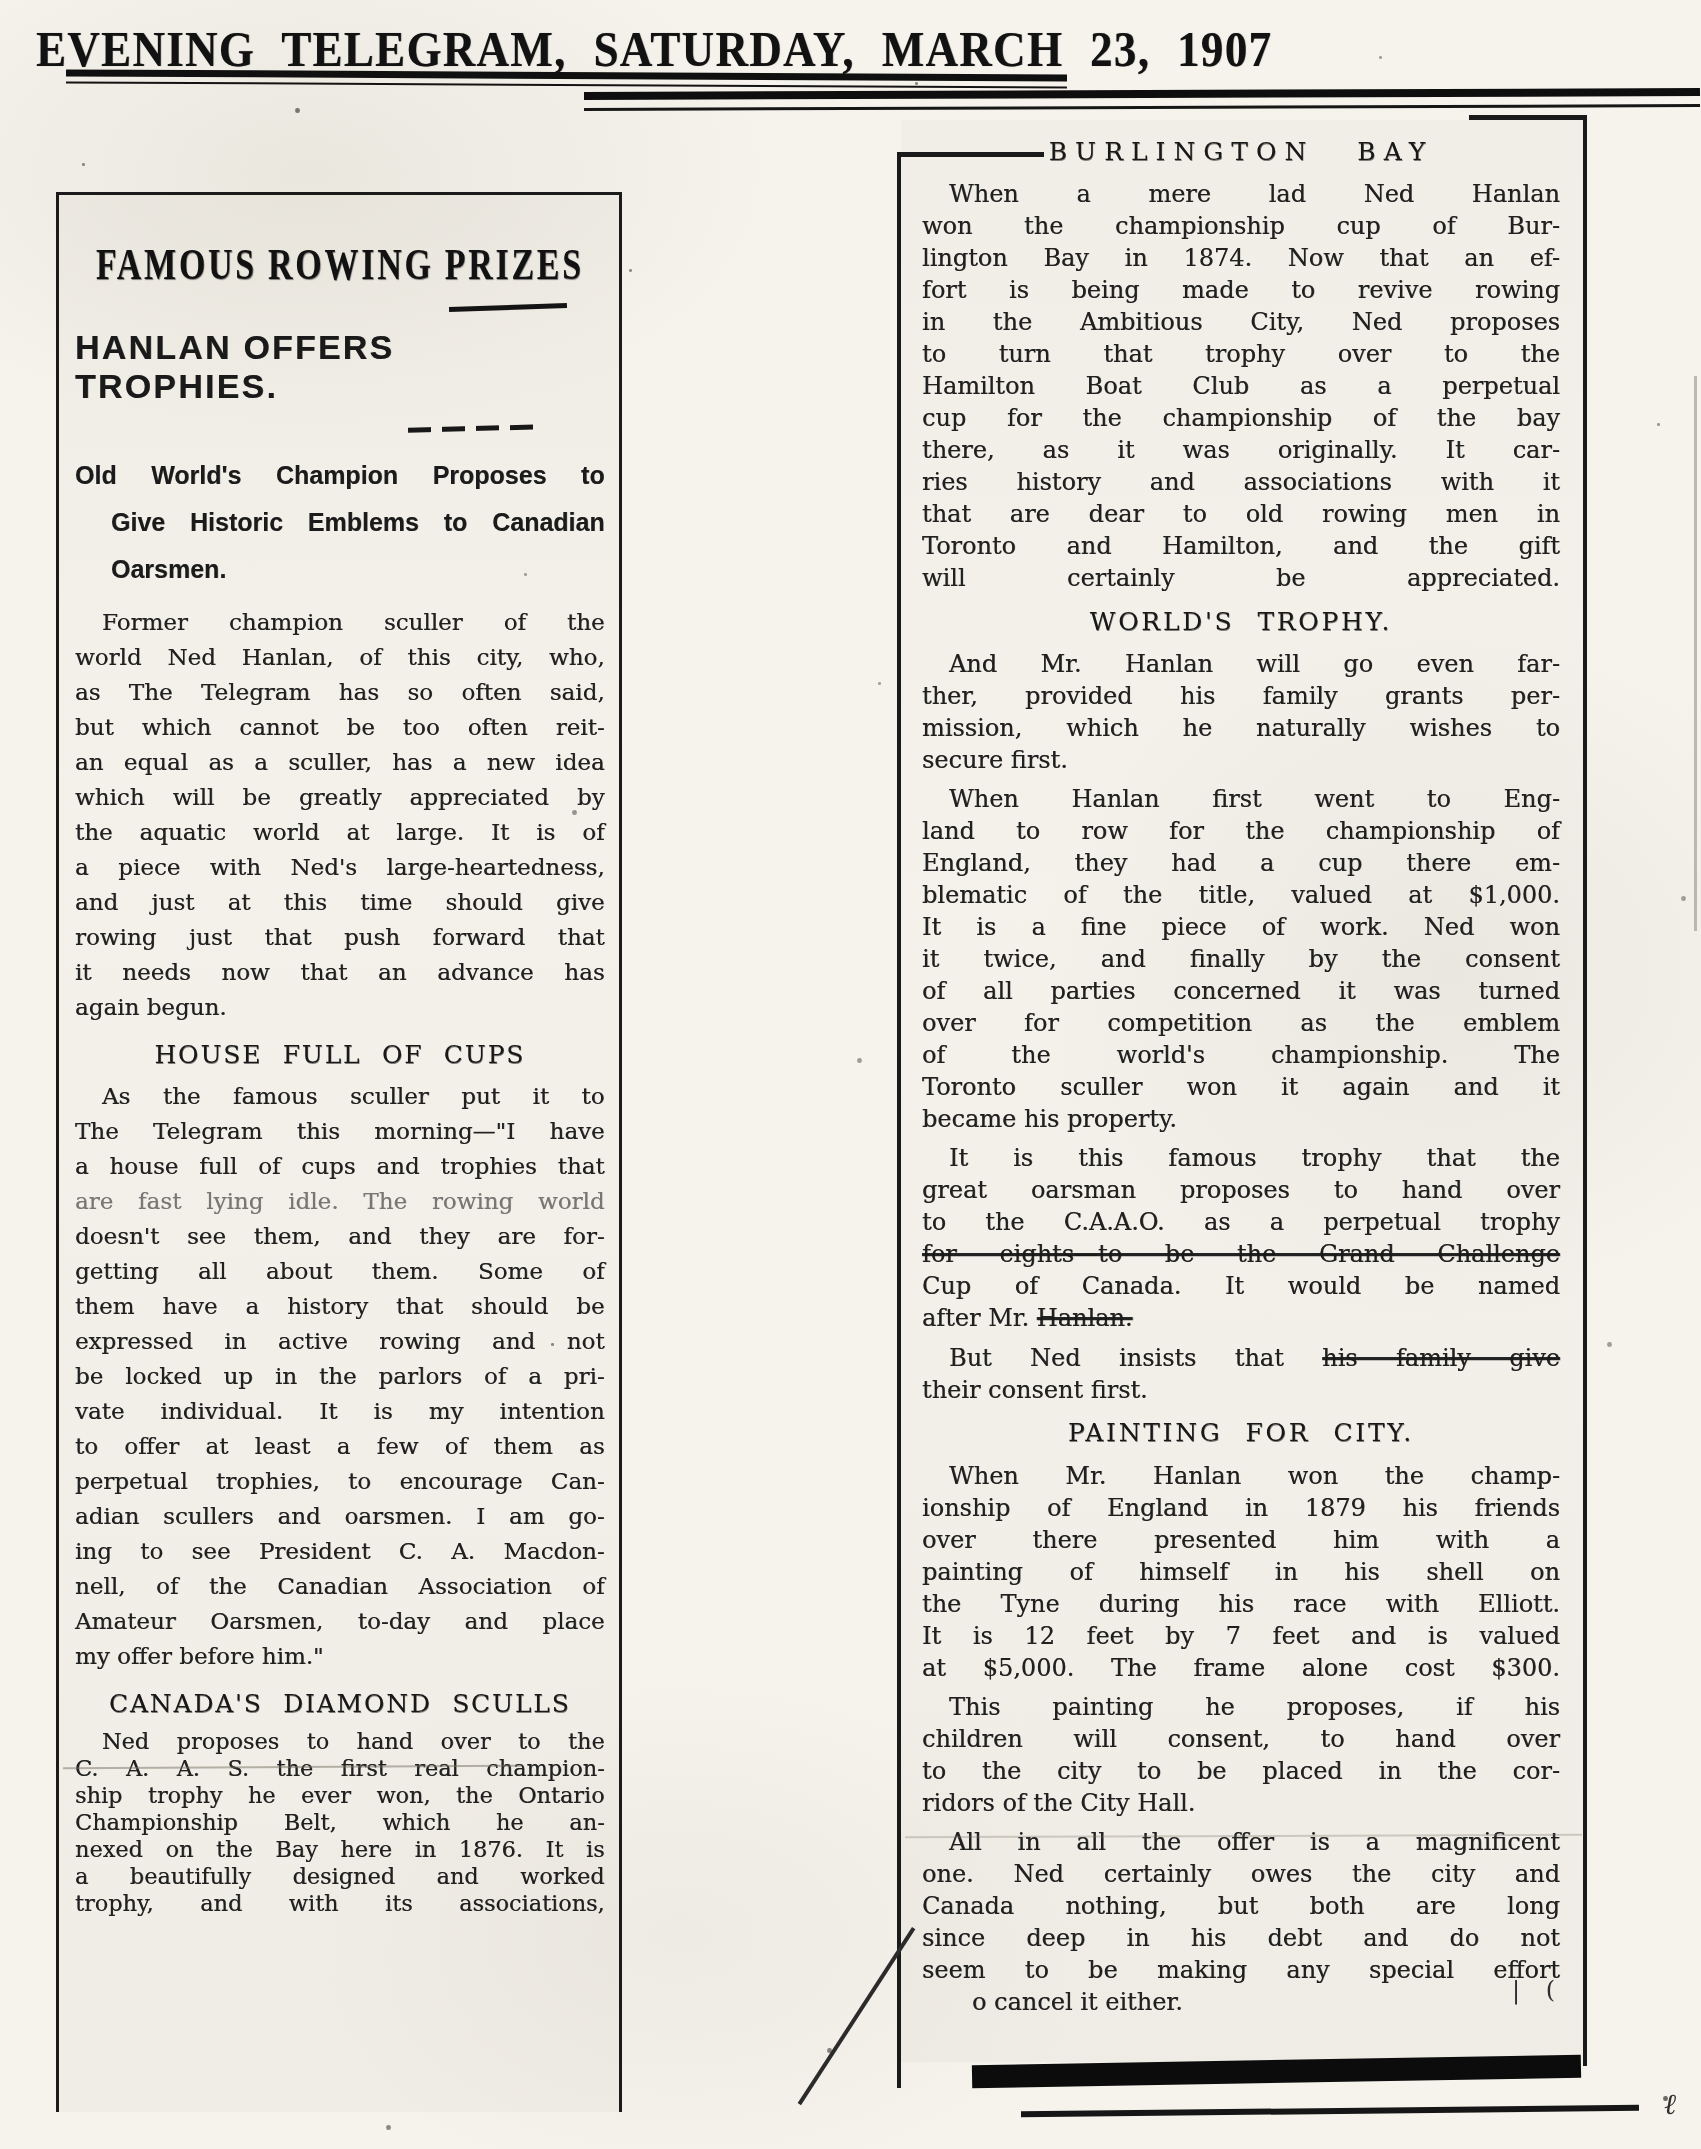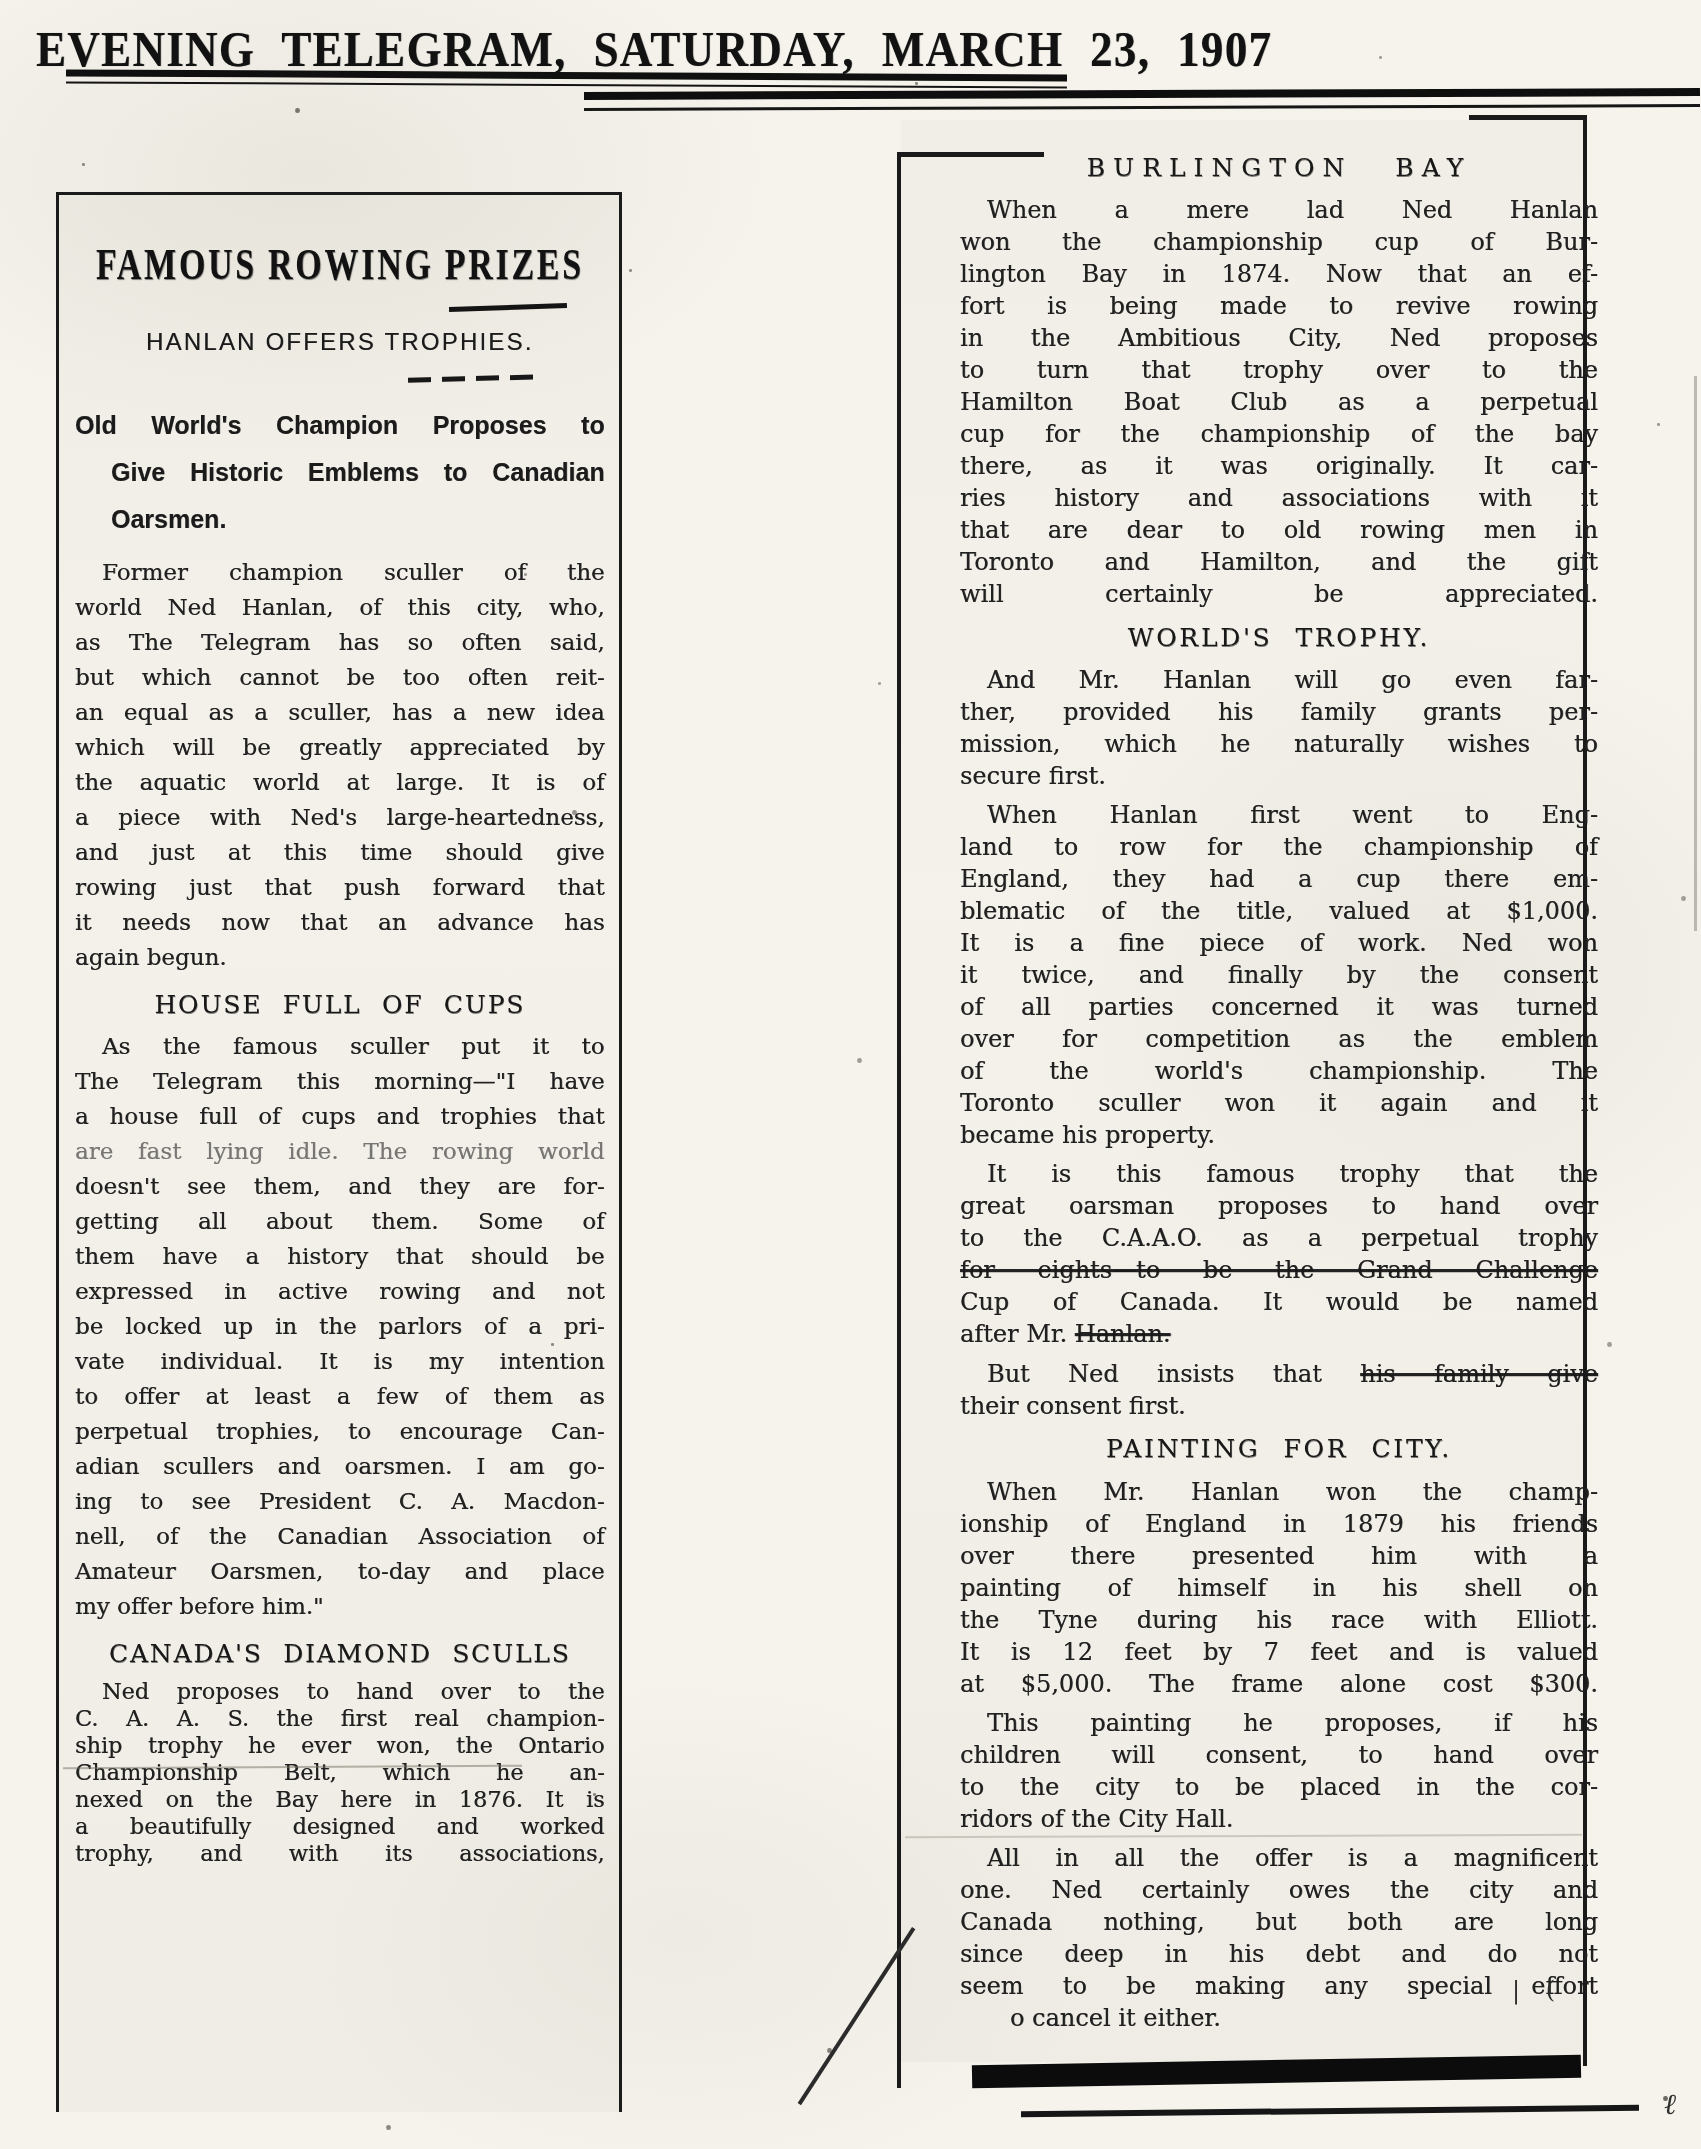--- a/index.html
+++ b/index.html
@@ -24,30 +24,30 @@
   .rule-b{position:absolute;left:584px;top:90px;width:1116px;
     border-top:8px solid #0e0e0e;border-bottom:3.6px solid #161616;padding-top:8px;
     transform:rotate(-0.2deg);}
   
   .clip-left{position:absolute;left:56px;top:192px;width:566px;height:1920px;
     border:3.6px solid #1b1b1b;border-bottom:none;box-sizing:border-box;
     padding:25px 14.3px 0 16px;
     background:linear-gradient(180deg, rgba(210,205,195,0.16), rgba(210,205,195,0.05) 30%, rgba(205,200,190,0.14));}
   .right-bg{position:absolute;left:901px;top:120px;width:682px;height:1942px;
     background:linear-gradient(180deg, rgba(208,203,193,0.13), rgba(208,203,193,0.04) 40%, rgba(203,198,188,0.15));}
-  .right-inner{position:absolute;left:922px;top:140px;width:638px;margin-left:38px;}
+  .right-inner{position:absolute;left:922px;top:124px;width:638px;}
   .bdr{position:absolute;background:#1a1a1a;}
   
   .headline{margin-top:19.7px;text-align:center;white-space:nowrap;
     font-family:"Liberation Serif", serif;font-weight:700;font-size:34px;letter-spacing:2.7px;
     color:#121212;transform:scaleY(1.3);transform-origin:center top;
     text-shadow:0.6px 0.6px 0.8px rgba(10,10,10,0.5);}
   .bar{width:118px;height:5.4px;background:#141414;margin:27px 38px 18px auto;transform:rotate(-2deg);}
-  .subhead{text-align:center;font-family:"Liberation Sans", sans-serif;font-weight:400;
-    font-size:24px;letter-spacing:2.2px;color:#1a1a1a;text-shadow:0.4px 0.4px 0.6px rgba(20,20,20,0.5);}
+  .subhead{text-align:left;font-family:"Liberation Sans", sans-serif;font-weight:700;
+    font-size:34px;letter-spacing:2.2px;color:#1a1a1a;text-shadow:0.4px 0.4px 0.6px rgba(20,20,20,0.5);}
   .dash{width:134px;height:4.5px;margin:19.7px 63px 21.5px auto;
     background:repeating-linear-gradient(90deg,#181818 0 23px,transparent 23px 34px);
     transform:rotate(-1.5deg);}
   .deck{font-family:"Liberation Sans", sans-serif;font-weight:700;font-size:25px;
     line-height:47px;color:#1b1b1b;text-shadow:0.4px 0.4px 0.5px rgba(20,20,20,0.45);}
   .deck-line{text-align:justify;text-align-last:justify;}
   .deck-line.ind{padding-left:36px;}
   .deck-line.last{text-align-last:left;}
   
   .article-body{margin-top:12.5px;color:#202020;font-size:23px;

